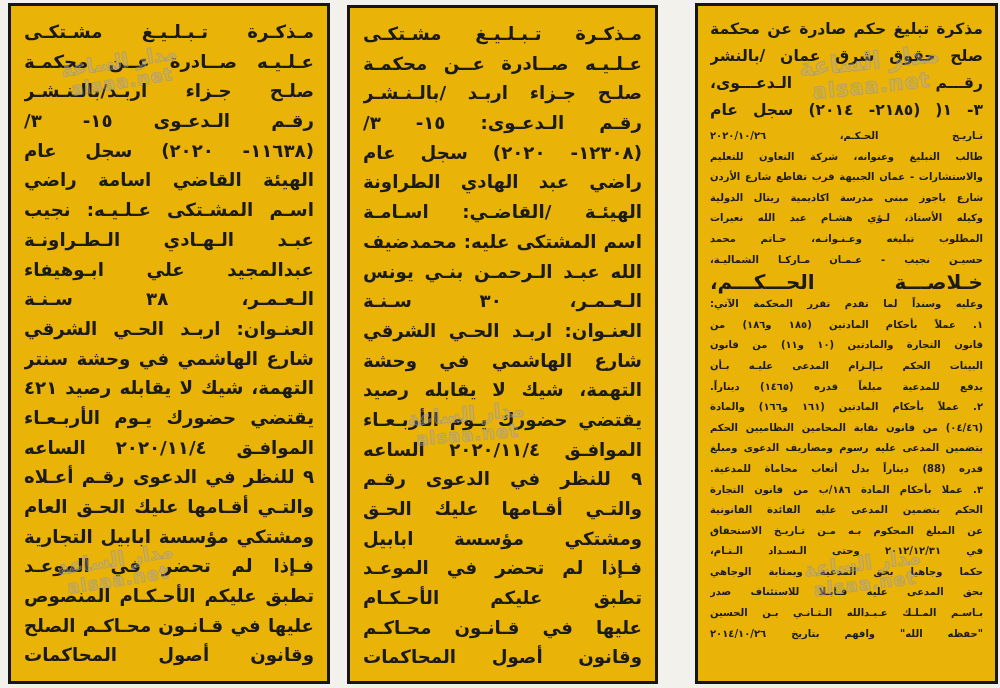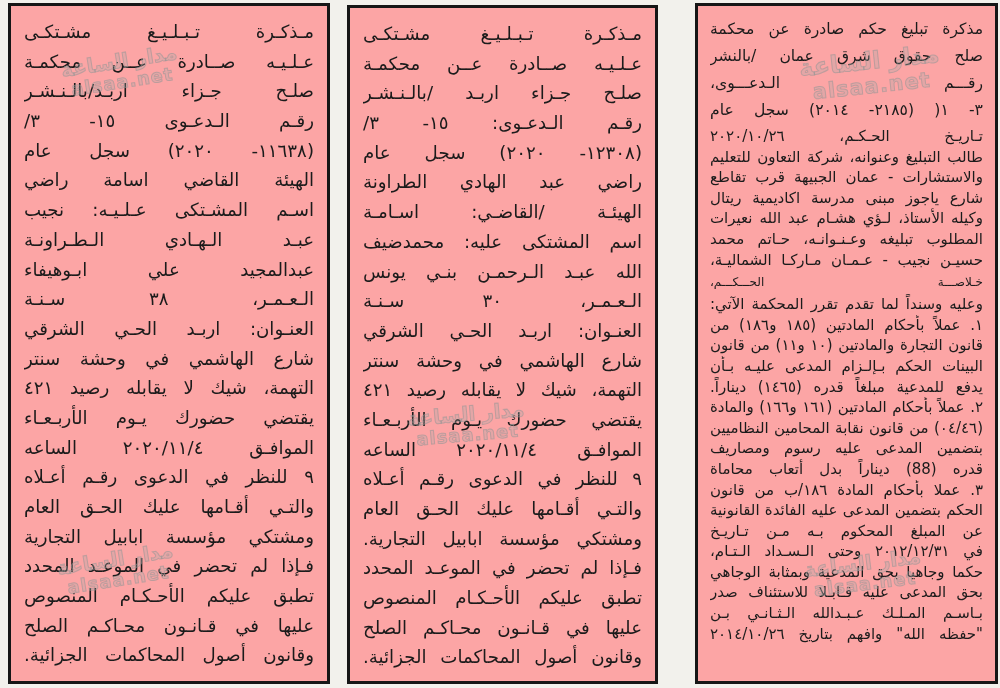--- a/index.html
+++ b/index.html
@@ -5,22 +5,22 @@
   html,body{margin:0;padding:0;}
   body{
     width:1000px;height:688px;position:relative;overflow:hidden;
     background:#f2f1ec;
     font-family:"DejaVu Sans","Liberation Sans",sans-serif;
     color:#1b1b1b;
   }
   .page{position:absolute;inset:0;}
   .notice{
     position:absolute;top:3px;height:681px;box-sizing:border-box;
-    background:#fca5a5;border:3px solid #161616;
-    direction:rtl;font-weight:normal;
+    background:#eab308;border:3px solid #161616;
+    direction:rtl;font-weight:bold;
   }
   #col-left{left:8px;width:322px;}
   #col-middle{left:347px;width:311px;top:5px;height:679px;}
   #col-right{left:695px;width:303px;}
   .lines{box-sizing:border-box;}
   .lines.lm{padding:11px 13px 0 13px;}
   .lines.rt-title{padding:10px 12px 0 12px;}
   .lines.rt-body{padding:2px 12px 0 12px;}
   .line, .line-title, .line-sm{
     text-align:justify;
@@ -32,25 +32,25 @@
   .line{ 
     font-size:18.2px;
     height:29.7px;line-height:29.7px;
     letter-spacing:0.2px;
   }
   .line-title{ 
     font-size:15.6px;
     height:27px;line-height:27px;
   }
   .line-sm{ 
-    font-size:15px;
+    font-size:10px;
     height:20.6px;line-height:20.6px;
   }
   .line-sm.line-big{
-    font-size:12px;height:24px;line-height:24px;
+    font-size:20px;height:24px;line-height:24px;
   }
   
   .wm{
     position:absolute;pointer-events:none;text-align:center;
     transform:rotate(-6deg);
     color:rgba(168,168,168,0.30);
     -webkit-text-stroke:1px rgba(150,150,150,0.55);
     font-weight:bold;direction:rtl;white-space:nowrap;
   }
   .wm .wm-l1{font-size:24px;line-height:26px;}

